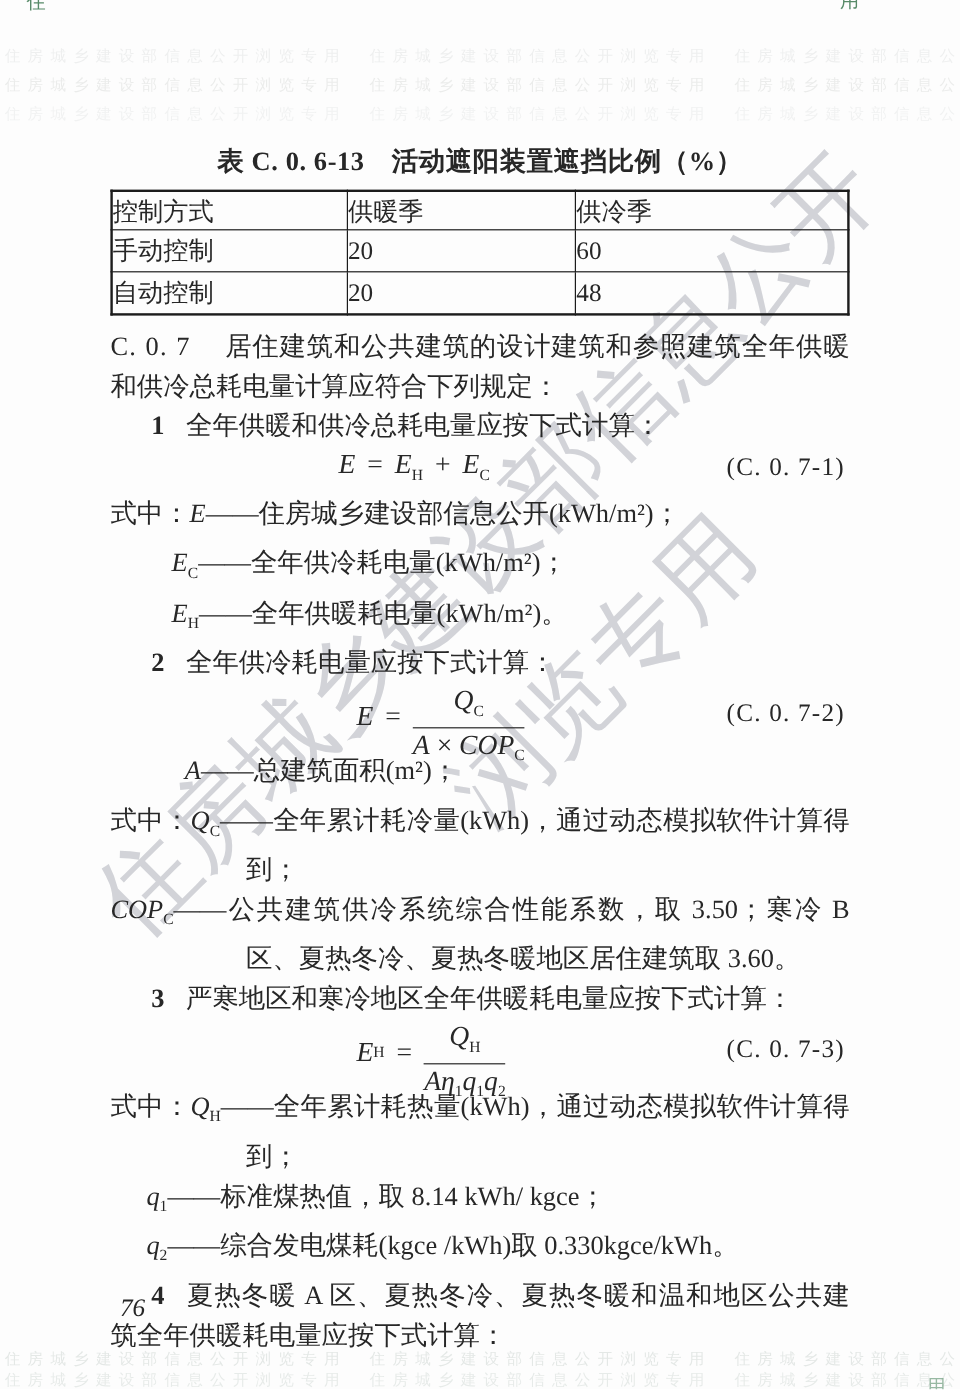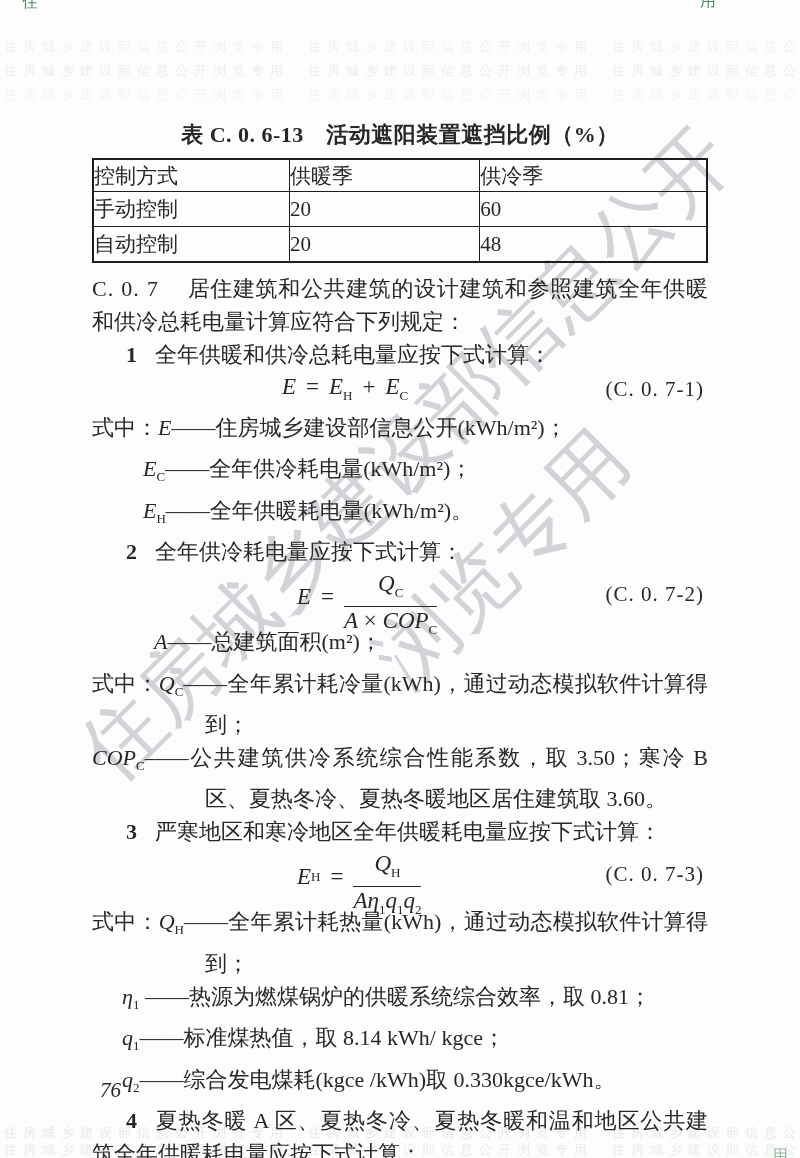--- a/index.html
+++ b/index.html
@@ -188,23 +188,20 @@
             <span class="fbot"><i class="var">A</i><i class="var">η</i><sub>1</sub><i class="var">q</i><sub>1</sub><i class="var">q</i><sub>2</sub></span>
           </span>
       </span>
       <span class="ftag">(C. 0. 7-3)</span>
     </div>
 
     <div class="def hang">
       <span>式中：</span><i class="var">Q</i><sub>H</sub><span>——全年累计耗热量(kWh)，通过动态模拟软件计算得到；</span>
     </div>
     <div class="def ind30">
-      <i class="var">η</i><sub>1</sub> <span>——热源为燃煤锅炉的供暖系统综合效率，取 0.81；</span>
-    </div>
-    <div class="def ind30">
       <i class="var">q</i><sub>1</sub><span>——标准煤热值，取 8.14 kWh/ kgce；</span>
     </div>
     <div class="def ind30">
       <i class="var">q</i><sub>2</sub><span>——综合发电煤耗(kgce /kWh)取 0.330kgce/kWh。</span>
     </div>
 
     <div class="item">
       <span class="inum">4</span><span>夏热冬暖 A 区、夏热冬冷、夏热冬暖和温和地区公共建筑全年供暖耗电量应按下式计算：</span>
     </div>
 

